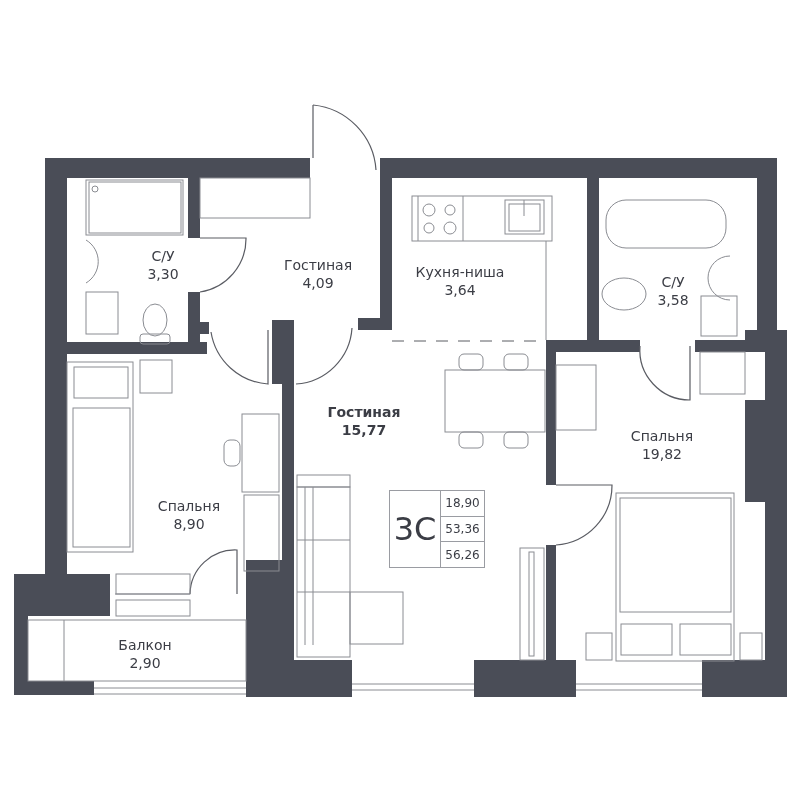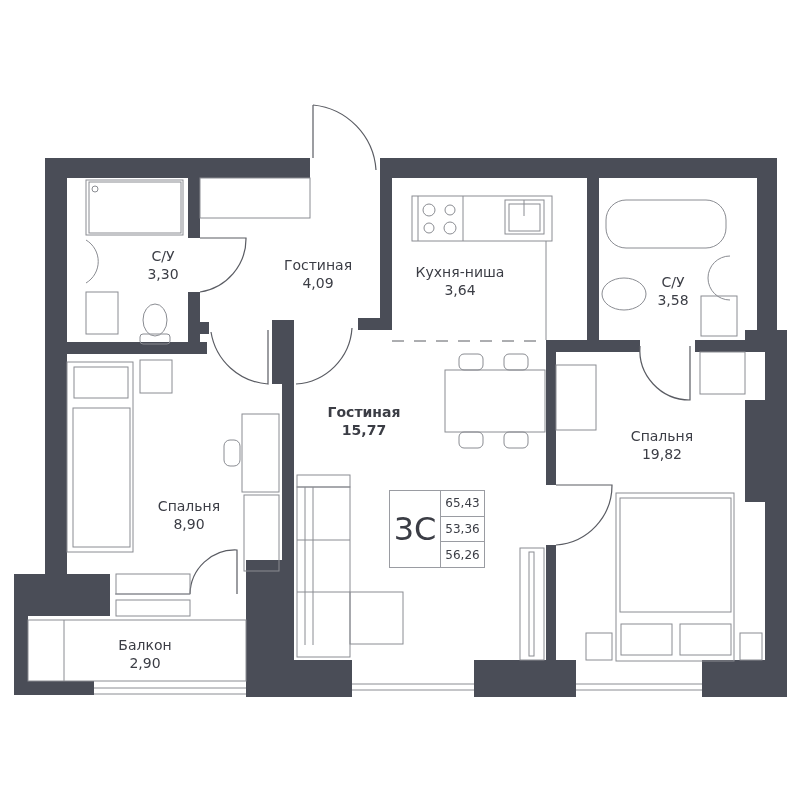--- a/index.html
+++ b/index.html
@@ -203,17 +203,17 @@
   <div>19,82</div>
 </div>
 <div class="lbl" style="left:145px; top:636px;">
   <div>Балкон</div>
   <div>2,90</div>
 </div>
 
 <div class="box">
   <div class="type">3С</div>
   <div class="areas">
-    <div>65,43</div>
+    <div>18,90</div>
     <div>53,36</div>
     <div>56,26</div>
   </div>
 </div>
 
 </body></html>

